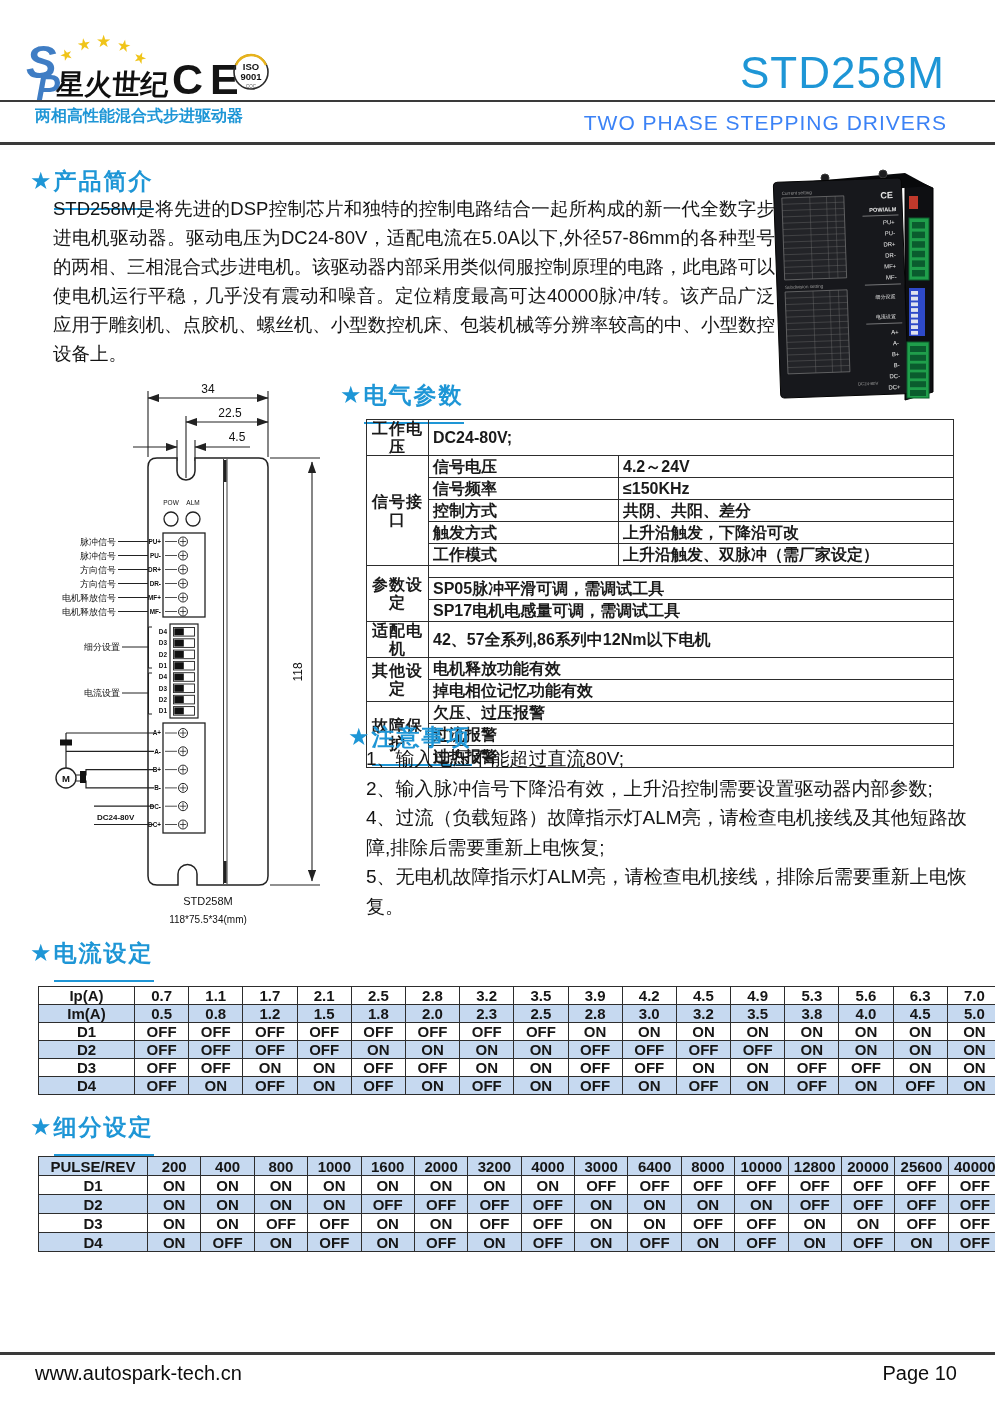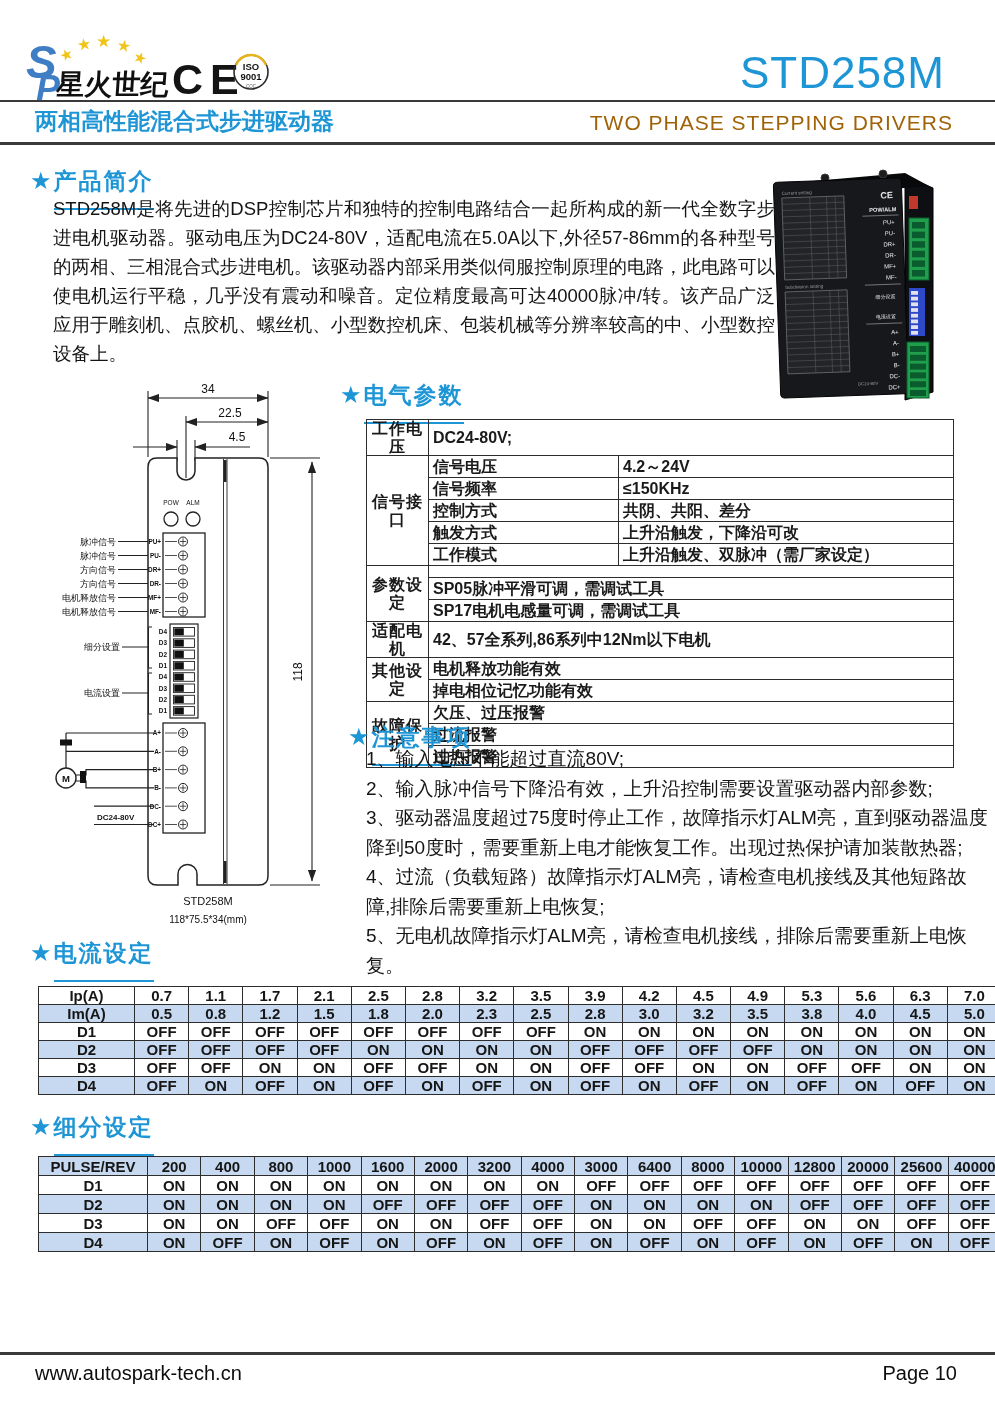--- a/index.html
+++ b/index.html
@@ -2,22 +2,22 @@
 <html><head>
 <meta charset="utf-8">
 <style>
   html,body{margin:0;padding:0;background:#fff;}
   .page{position:relative;width:995px;height:1416px;background:#fff;overflow:hidden;
         font-family:"Liberation Sans","DejaVu Sans",sans-serif;color:#111;}
   .abs{position:absolute;}
   .rule{position:absolute;left:0;width:995px;background:#3a3a3a;}
   
   .model{position:absolute;top:48px;right:50px;font-size:44px;color:#1e96d6;letter-spacing:1px;}
-  .sub-cn{position:absolute;left:35px;top:106px;font-size:23px;font-weight:700;color:#1e96d6;}
-  .sub-en{position:absolute;right:42px;top:111px;font-size:21px;color:#a16207;letter-spacing:1px;}
+  .sub-cn{position:absolute;left:35px;top:106px;font-size:16px;font-weight:700;color:#1e96d6;}
+  .sub-en{position:absolute;right:48px;top:111px;font-size:21px;color:#3b82f6;letter-spacing:1px;}
   
   .sec-title{position:absolute;font-size:23px;font-weight:700;color:#1e96d6;white-space:nowrap;}
   .sec-title .star{margin-right:2px;font-size:24px;}
   .sec-title .tlabel{border-bottom:2.5px solid #1e96d6;padding-bottom:14px;letter-spacing:2px;}
   
   .intro-body{position:absolute;left:53px;top:194px;width:722px;margin:0;font-size:18.5px;
               line-height:29px;text-align:justify;color:#141414;}
   
   .elec{position:absolute;left:366px;top:419px;border-collapse:collapse;table-layout:fixed;
         width:587px;font-size:16px;font-weight:700;color:#1a1a1a;}
@@ -439,21 +439,20 @@
         </tr>
       </tbody>
   </table>
 
   <div class="sec-title" style="left:348px;top:722px;">
     <span class="star">★</span><span class="tlabel">注意事项</span>
   </div>
   <div class="notes" id="notes-list">
       <div>1、输入电压不能超过直流80V;</div>
       <div>2、输入脉冲信号下降沿有效，上升沿控制需要设置驱动器内部参数;</div>
-      <div>3、驱动器温度超过75度时停止工作，故障指示灯ALM亮，直到驱动器温度降到50度时，需要重新上电才能恢复工作。出现过热保护请加装散热器;</div>
       <div>4、过流（负载短路）故障指示灯ALM亮，请检查电机接线及其他短路故障,排除后需要重新上电恢复;</div>
       <div>5、无电机故障指示灯ALM亮，请检查电机接线，排除后需要重新上电恢复。</div>
     </div>
 
   <div class="sec-title" style="left:30px;top:938px;">
     <span class="star">★</span><span class="tlabel">电流设定</span>
   </div>
   <table class="dip cur" id="current-table" style="left:38px;top:986px;">
     <tbody>
         <tr class="r-white">

